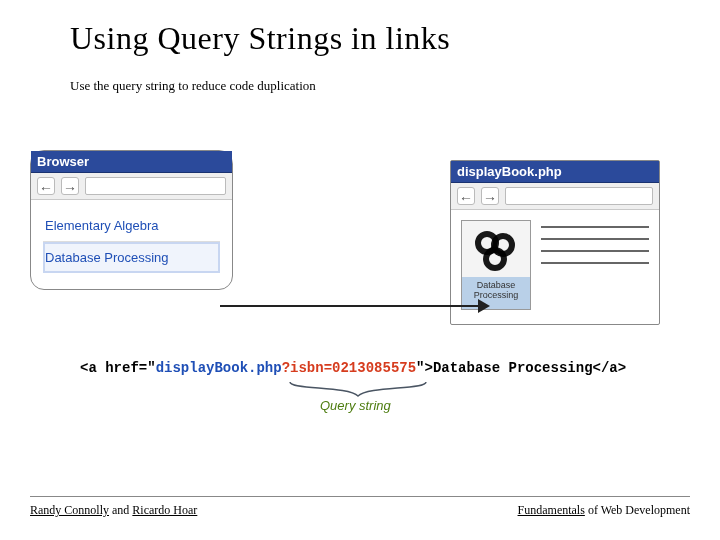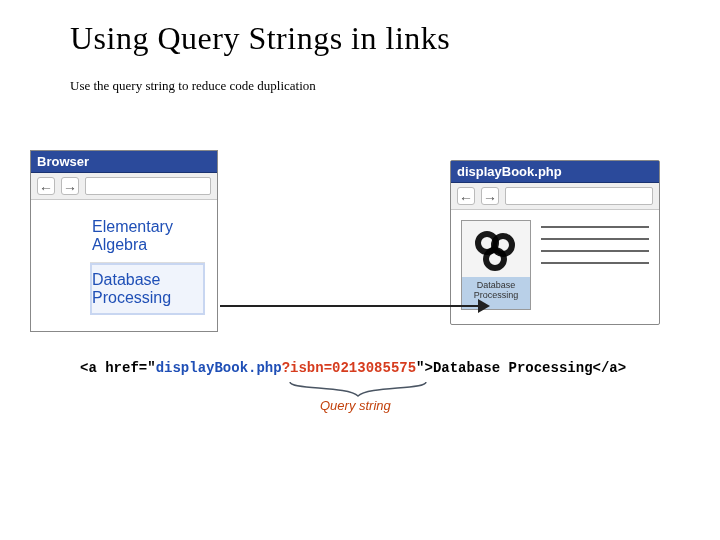--- a/index.html
+++ b/index.html
@@ -5,27 +5,27 @@
   * { box-sizing: border-box; margin: 0; padding: 0; }
   html, body { width: 720px; height: 540px; background: #fff; font-family: Georgia, "Times New Roman", serif; color: #000; overflow: hidden; }
   .slide { position: relative; width: 720px; height: 540px; }
   .title { position: absolute; left: 70px; top: 20px; font-size: 32px; font-weight: 400; letter-spacing: 0.5px; }
   .subtitle { position: absolute; left: 70px; top: 78px; font-size: 13px; }
 
   
   .diagram { position: absolute; left: 30px; top: 150px; width: 660px; height: 280px; }
 
   
-  .bw { position: absolute; left: 0; top: 0; width: 188px; border: 1px solid #888; border-radius: 0; background: #fff; }
+  .bw { position: absolute; left: 0; top: 0; width: 203px; border: 1px solid #888; border-radius: 14px; background: #fff; }
   .bw-titlebar { background: #2b4a9b; color: #fff; font-family: Arial, sans-serif; font-weight: bold; font-size: 13px; padding: 3px 6px; border-bottom: 1px solid #1a3270; }
   .bw-toolbar { background: #efefef; border-bottom: 1px solid #c9c9c9; padding: 4px 6px; display: flex; align-items: center; gap: 6px; }
   .navbtn { width: 18px; height: 18px; border-radius: 3px; display: inline-flex; align-items: center; justify-content: center; font-size: 14px; color: #555; background: #fff; border: 1px solid #bbb; font-family: Arial, sans-serif; }
   .urlbox { flex: 1; height: 18px; background: #fff; border: 1px solid #bbb; border-radius: 2px; }
   .bw-body { padding: 10px 12px 16px 12px; }
-  .link { font-family: Arial, sans-serif; font-size: 16px; color: #1f4fb6; padding: 8px 2px; border-bottom: 1px solid #ddd; display: block; margin-left: 47px; }
+  .link { font-family: Arial, sans-serif; font-size: 13px; color: #1f4fb6; padding: 8px 2px; border-bottom: 1px solid #ddd; display: block; }
   .link:last-child { border-bottom: none; }
   .link.selected { box-shadow: 0 0 0 2px #c8d6f1 inset; background: #f0f4fc; }
 
   
   .dw { position: absolute; left: 420px; top: 10px; width: 210px; border: 1px solid #888; border-radius: 2px; background: #fff; }
   .dw-body { padding: 10px 10px 14px 10px; display: flex; gap: 10px; }
   .bookcover { width: 70px; height: 90px; border: 1px solid #999; background: #f4f4f4; position: relative; display: flex; flex-direction: column; align-items: center; justify-content: flex-end; overflow: hidden; }
   .bookcover .rings { position: absolute; top: 8px; width: 50px; height: 45px; }
   .bookcover .ring { position: absolute; border-radius: 50%; border: 6px solid; opacity: 0.9; }
   .r1 { width: 24px; height: 24px; border-color: #f58b2e; left: 4px; top: 2px; }
@@ -40,21 +40,21 @@
   .arrowhead { position: absolute; left: 448px; top: 149px; width: 0; height: 0; border-left: 12px solid #222; border-top: 7px solid transparent; border-bottom: 7px solid transparent; }
 
   
   .codeline { position: absolute; left: 50px; top: 210px; font-family: "Courier New", monospace; font-size: 14px; white-space: pre; font-weight: bold; }
   .codeline .ql { color: #1f4fb6; }
   .codeline .qs { color: #d63c1e; }
 
   
   .brace { position: absolute; left: 258px; top: 230px; width: 140px; height: 18px; }
   .brace svg { width: 140px; height: 18px; }
-  .qlabel { position: absolute; left: 290px; top: 248px; font-family: Arial, sans-serif; font-style: italic; font-size: 13px; color: #c2410c; }
+  .qlabel { position: absolute; left: 290px; top: 248px; font-family: Arial, sans-serif; font-style: italic; font-size: 13px; color: #4d7c0f; }
 
   
   .footer { position: absolute; left: 30px; right: 30px; bottom: 22px; display: flex; justify-content: space-between; font-size: 12px; border-top: 1px solid #888; padding-top: 6px; }
   .footer .u { text-decoration: underline; }
 </style>
 </head>
 <body>
 
 <div class="slide">
 
@@ -109,14 +109,22 @@
 
     <div class="brace">
       <svg viewBox="0 0 140 18">
           <path d="M2 2 C 2 10, 60 6, 70 16 C 80 6, 138 10, 138 2" fill="none" stroke="#4a5563" stroke-width="1.5"></path>
         </svg>
     </div>
     <div class="qlabel">Query string</div>
 
   </div>
 
+  <div class="footer">
+    <div>
+      <span class="u">Randy Connolly</span><span> and </span><span class="u">Ricardo Hoar</span>
+    </div>
+    <div>
+      <span class="u">Fundamentals</span><span> of Web Development</span>
+    </div>
+  </div>
 
 </div>
 
 </body></html>

